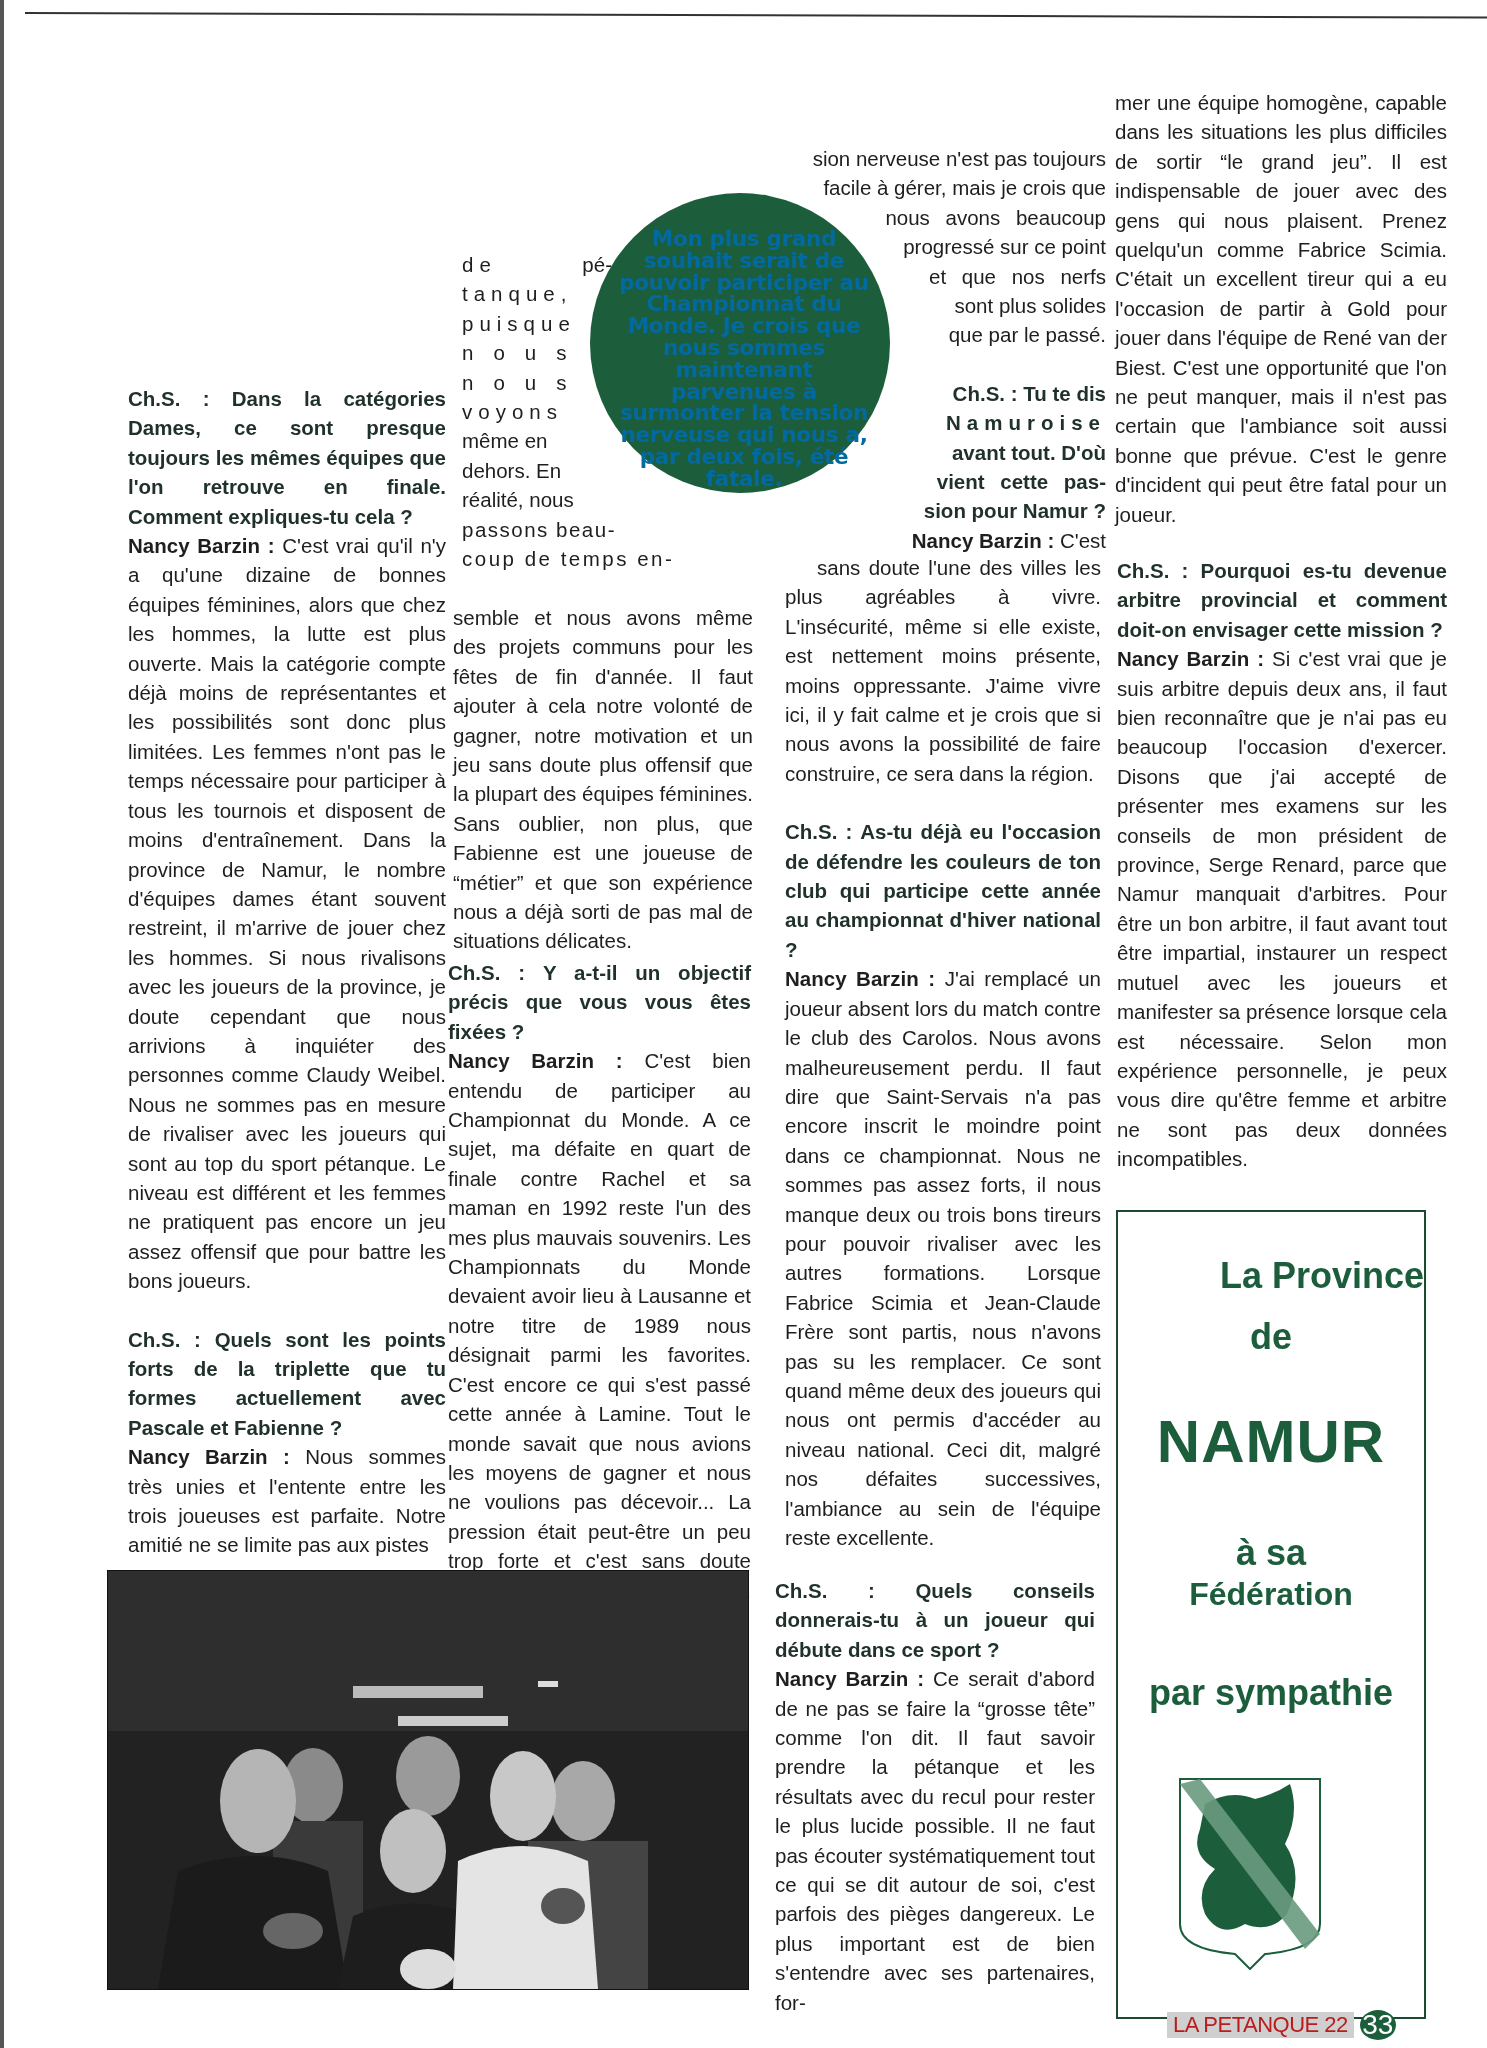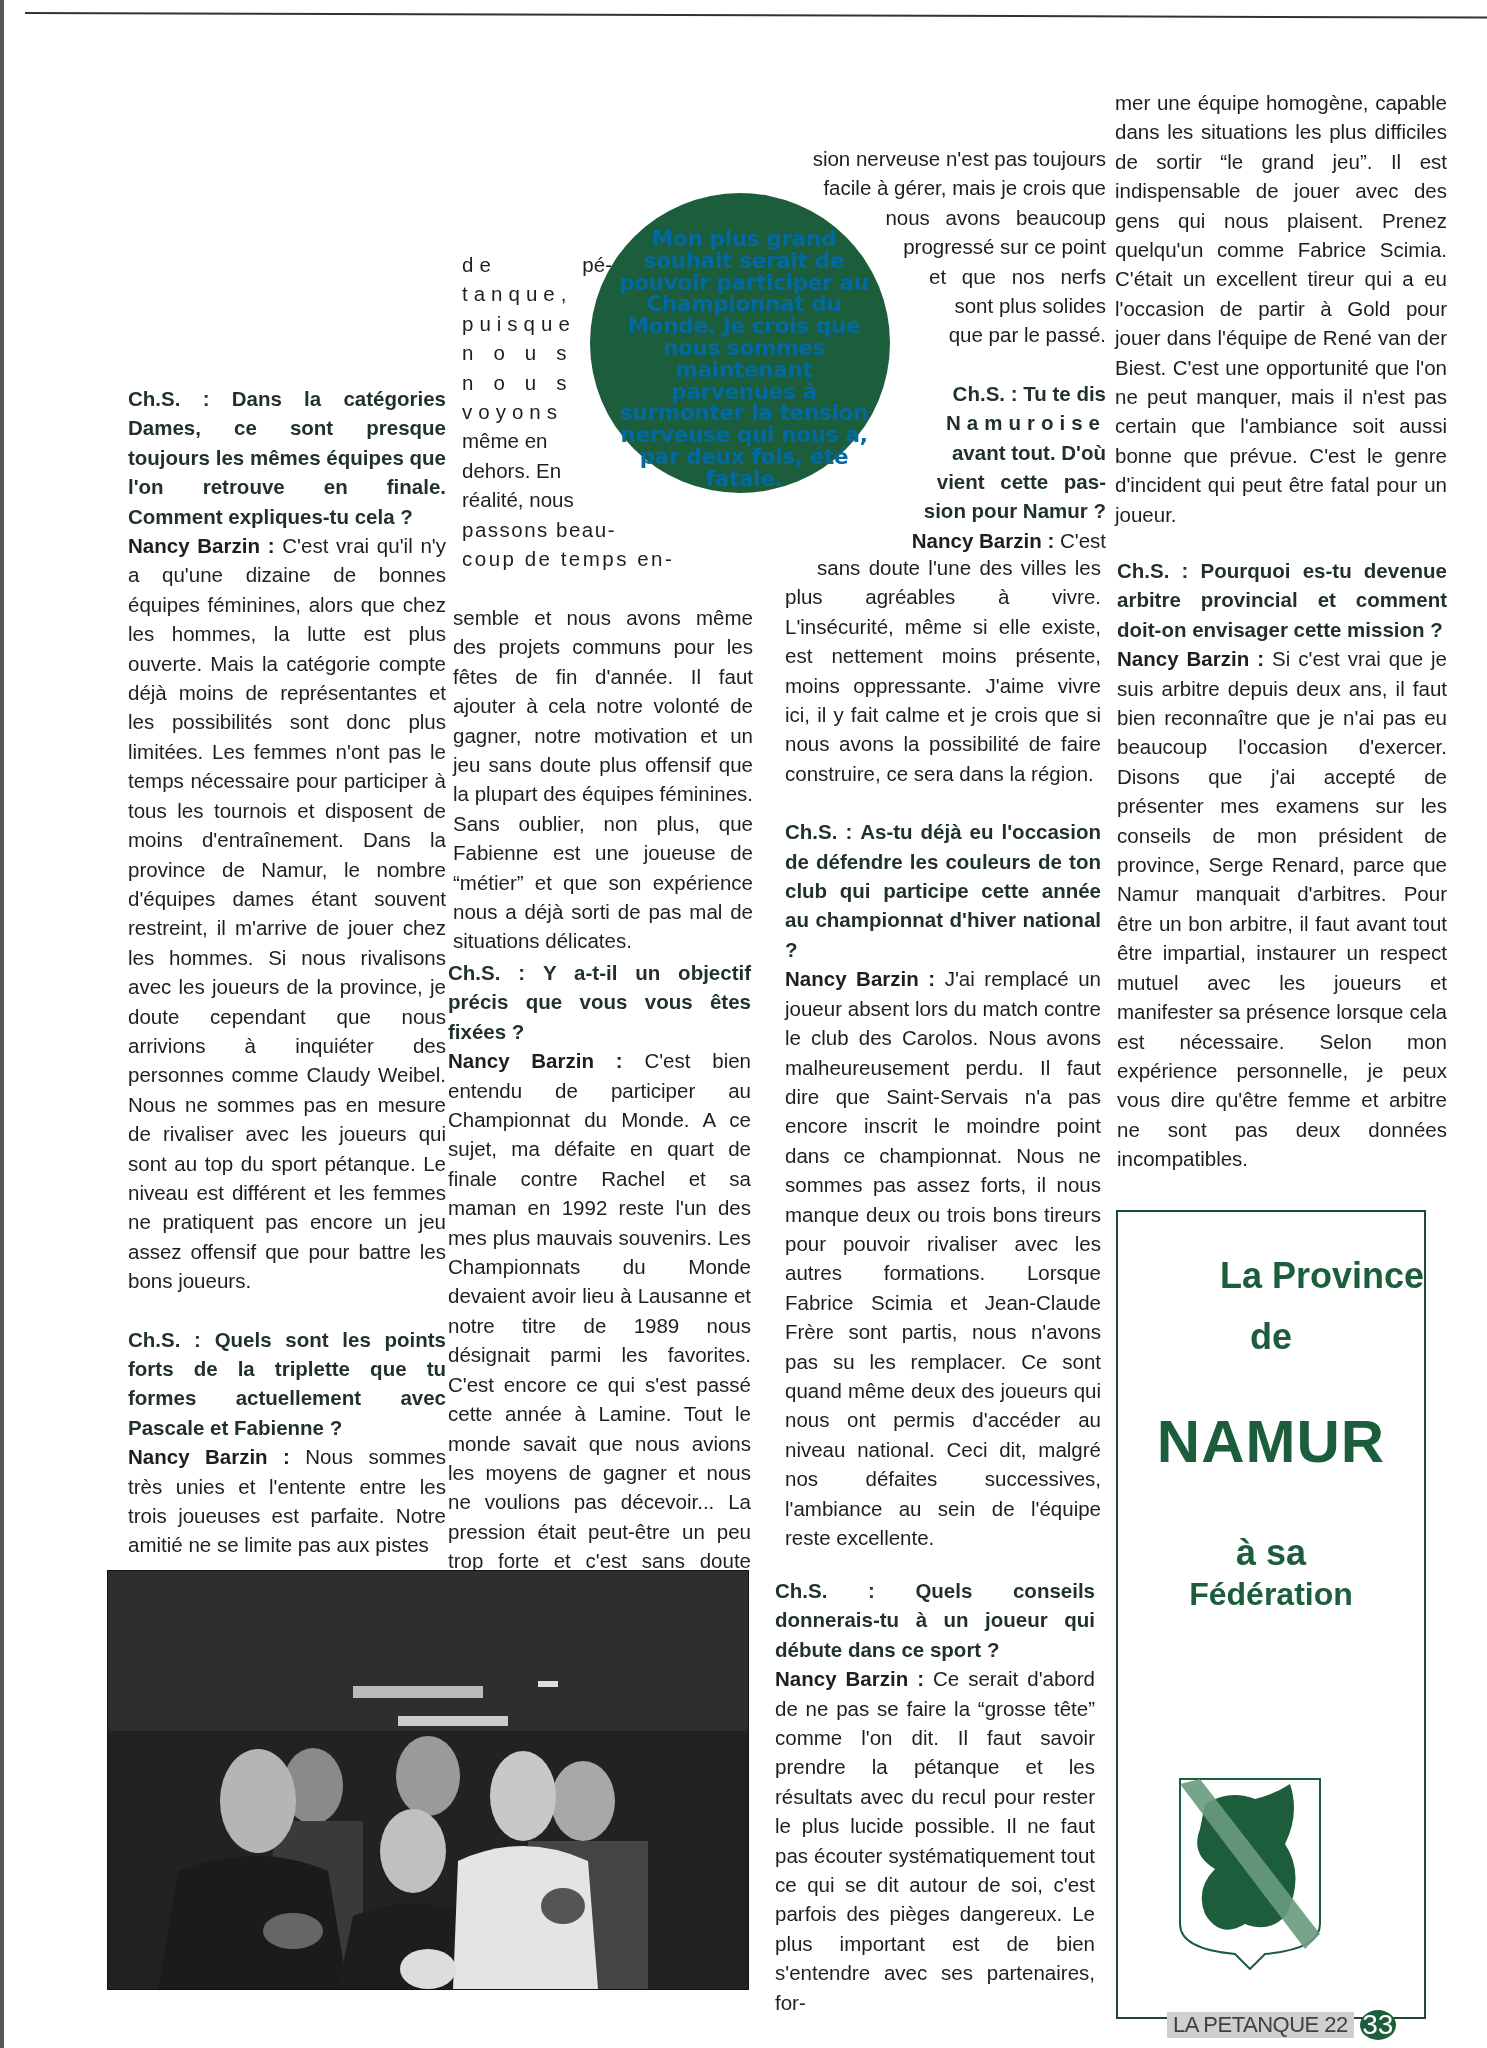--- a/index.html
+++ b/index.html
@@ -44,21 +44,21 @@
   .ad-l1 { position:absolute; top:44px; width:100%; font-size:36px; line-height:40px;text-align:right; }
   .ad-l2 { position:absolute; top:104px; width:100%; font-size:36px; }
   .ad-namur { position:absolute; top:195px; width:100%; font-size:60px; letter-spacing:1px; }
   .ad-l3 { position:absolute; top:320px; width:100%; font-size:36px; }
   .ad-l4 { position:absolute; top:364px; width:100%; font-size:32px; }
   .ad-l5 { position:absolute; top:460px; width:100%; font-size:36px; }
   .crest { position:absolute; left:57px; top:562px; width:150px; height:196px; }
 
   
   .footer { position:absolute; left:1167px; top:2010px; height:30px; display:flex; align-items:center; }
-  .footer-mag { background:#cfcfcf; color:#404040; font-size:22px; padding:0 6px; line-height:26px;
+  .footer-mag { background:#cfcfcf; color:#b91c1c; font-size:22px; padding:0 6px; line-height:26px;
                 font-family:"Liberation Sans Narrow","Liberation Sans", sans-serif; letter-spacing:-0.5px; }
   .footer-page { margin-left:6px; width:36px; height:30px; border-radius:50%; background:#1c5d3c; color:#fff;
                  font-size:28px; display:flex; align-items:center; justify-content:center; }
 </style>
 </head>
 <body>
 
 <div class="left-edge"></div>
 <div class="top-rule"></div>
 
@@ -188,20 +188,21 @@
     <ellipse cx="455" cy="335" rx="22" ry="18" fill="#555"></ellipse>
   </svg>
 </div>
 
 <div class="ad">
   <div class="ad-l1">La Province</div>
   <div class="ad-l2">de</div>
   <div class="ad-namur">NAMUR</div>
   <div class="ad-l3">à sa</div>
   <div class="ad-l4">Fédération</div>
+  <div class="ad-l5">par sympathie</div>
   <svg class="crest" viewBox="0 0 150 196">
     <path d="M5 5 L145 5 L145 150 Q145 175 90 180 L75 195 L60 180 Q5 175 5 150 Z" fill="#fff" stroke="#1c5d3c" stroke-width="2"></path>
     <path d="M30 30 Q55 15 80 25 Q100 20 115 10 Q125 40 110 70 Q130 100 112 140 Q95 160 70 150 Q45 165 30 140 Q20 115 40 95 Q15 80 25 55 Z" fill="#1c5d3c"></path>
     <path d="M5 10 L25 5 L145 160 L130 175 Z" fill="#6a9a7f" opacity="0.9"></path>
   </svg>
 </div>
 
 <div class="footer">
   <span class="footer-mag">LA PETANQUE 22</span>
   <span class="footer-page">33</span>

